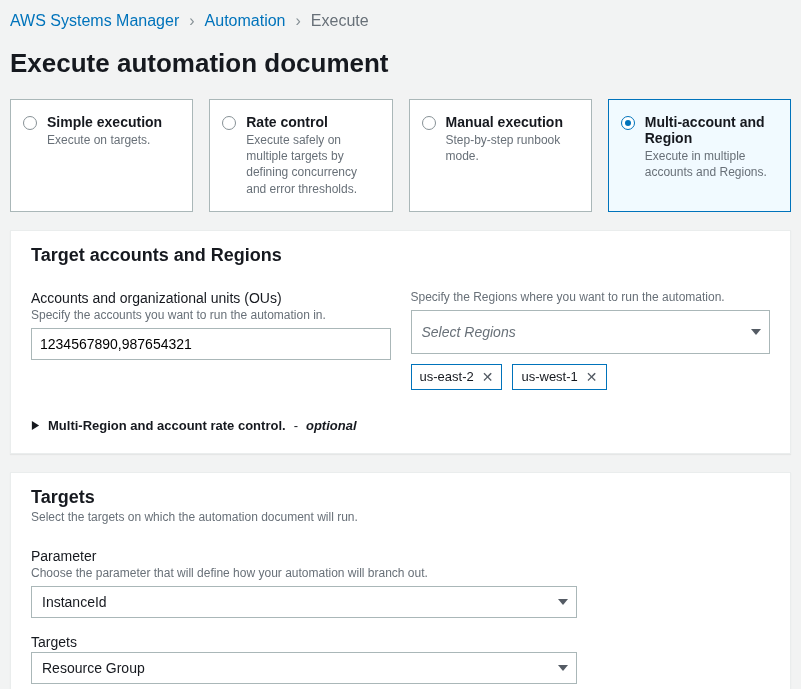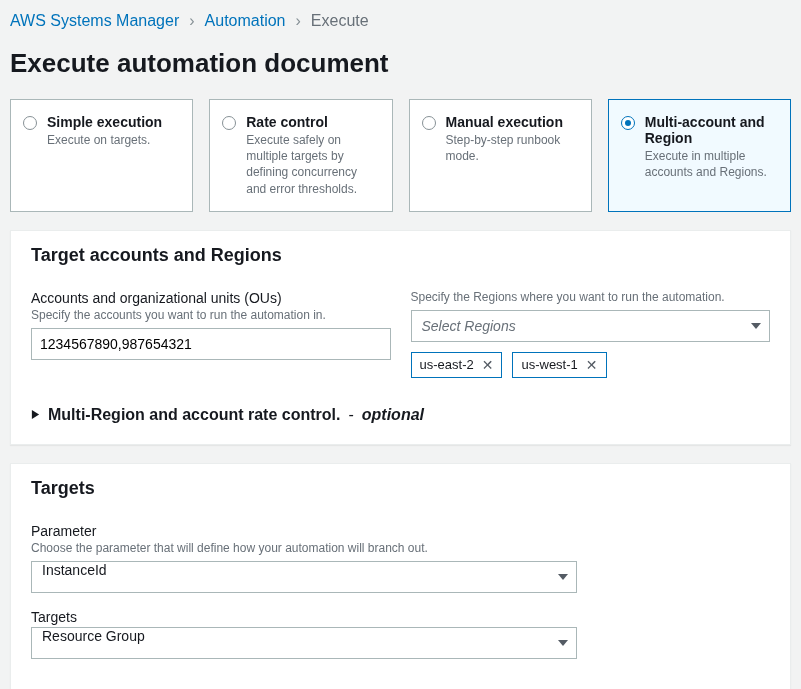--- a/index.html
+++ b/index.html
@@ -91,21 +91,21 @@
   input[type=text] {
     width: 100%;
     border: 1px solid #aab7b8;
     padding: 6px 8px;
     font-size: 14px;
     height: 32px;
     background: #fff;
   }
   .select-box {
     border: 1px solid #aab7b8;
-    height: 32px;
+    height: 44px;
     padding: 0 28px 0 10px;
     display: flex;
     align-items: center;
     font-size: 14px;
     color: #555;
     position: relative;
     background: #fff;
     cursor: pointer;
   }
   .select-box.italic { font-style: italic; color: #687078; }
@@ -126,32 +126,32 @@
     display: inline-flex;
     align-items: center;
     gap: 8px;
   }
   .tag .x { color: #545b64; cursor: pointer; font-weight: 400; font-size: 14px; }
   .expander {
     display: flex;
     align-items: center;
     gap: 8px;
     margin-top: 28px;
-    font-size: 16px;
+    font-size: 13px;
     font-weight: 700;
     cursor: pointer;
   }
   .expander .tri svg { width: 9px; height: 9px; display: block; }
   .expander .opt { font-weight: 700; font-style: italic; }
   .narrow-select {
     border: 1px solid #aab7b8;
     height: 32px;
     padding: 0 28px 0 10px;
     display: flex;
-    align-items: flex-start;
+    align-items: center;
     font-size: 14px;
     width: 546px;
     position: relative;
     background: #fff;
     cursor: pointer;
   }
   .field-block { margin-bottom: 16px; }
 </style>
 </head>
 <body>
@@ -231,20 +231,21 @@
       <span>Multi-Region and account rate control.</span>
       <span style="font-weight:400">-</span>
       <span class="opt">optional</span>
     </div>
   </div>
 </div>
 
 <div class="panel">
   <div class="panel-header">
     <h2>Targets</h2>
+    <div class="panel-sub">Select the targets on which the automation document will run.</div>
   </div>
   <div class="panel-body">
     <div class="field-block">
       <div class="field-label">Parameter</div>
       <div class="field-desc">Choose the parameter that will define how your automation will branch out.</div>
       <div class="narrow-select">
         <span>InstanceId</span>
         <span class="caret">
             <svg viewBox="0 0 10 10">
               <polygon points="0,2 10,2 5,8" fill="#545b64"></polygon>

